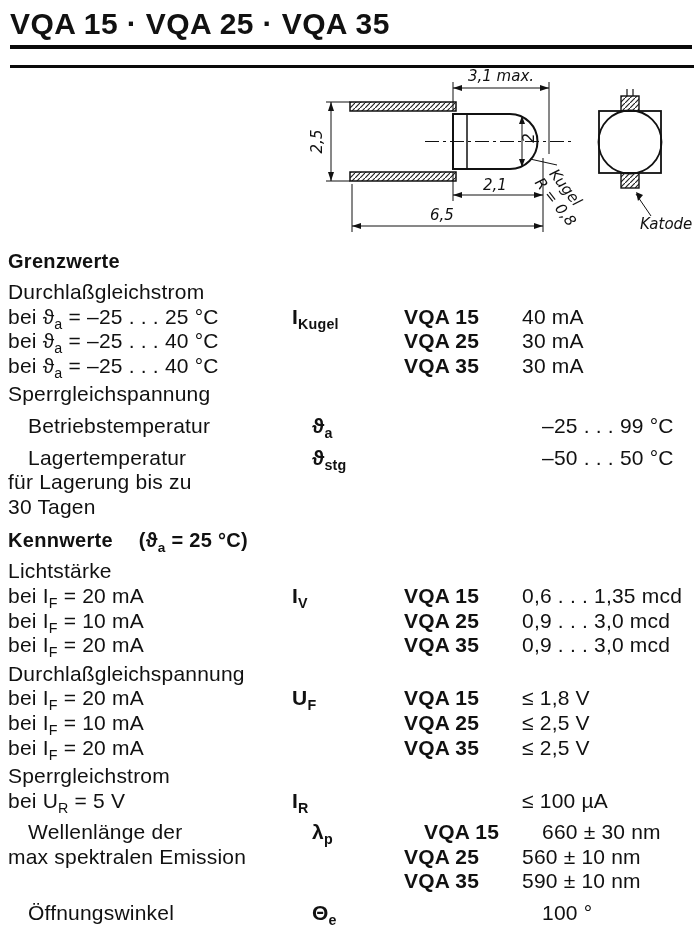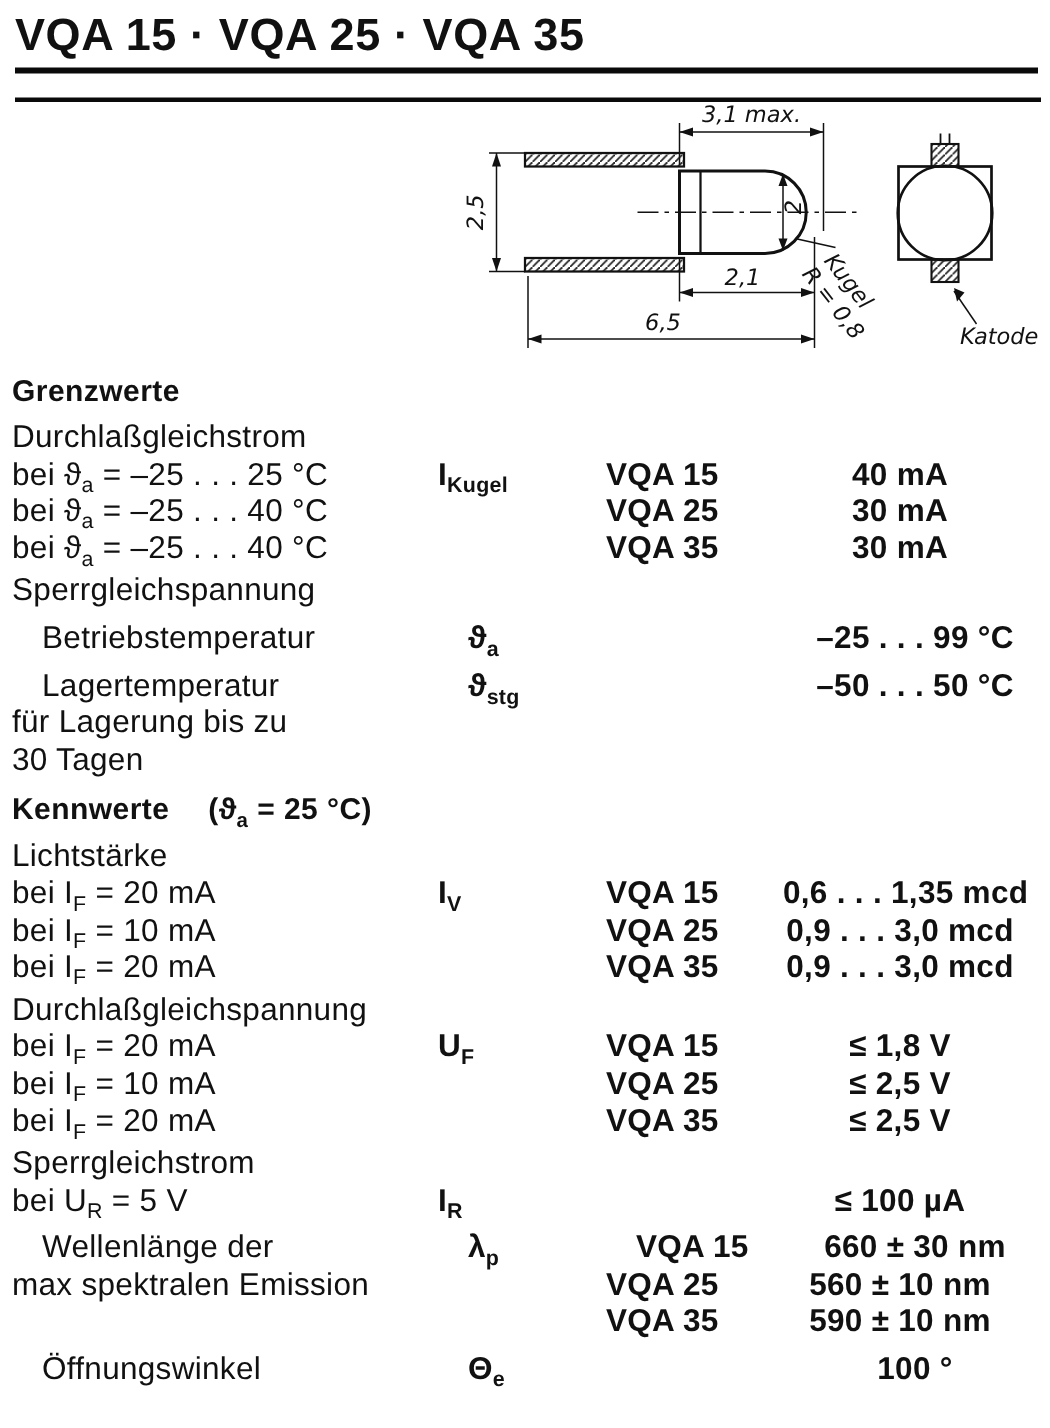--- a/index.html
+++ b/index.html
@@ -29,21 +29,21 @@
     font-size:21px; line-height:24.6px; letter-spacing:0.2px;
   }
   .row {
     display:grid;
     grid-template-columns:284px 112px 118px 1fr;
     align-items:baseline;
     padding:0 22px 0 8px;
   }
   .row-head { padding-left:8px; }
   .row .sym, .row .typ { font-weight:700; }
-  .row .val { text-align:center; white-space:nowrap;font-weight:bold; }
+  .row .val { text-align:left; white-space:nowrap; }
   .row .lbl { white-space:nowrap; }
   sub { font-size:68%; line-height:0; }
   .gap-sm { margin-top:4px; }
   .gap-md { margin-top:7px;padding-left:28px; }
   .kennwerte-heading .cond { margin-left:20px; }
 </style>
 </head>
 <body>
 
 <header>

